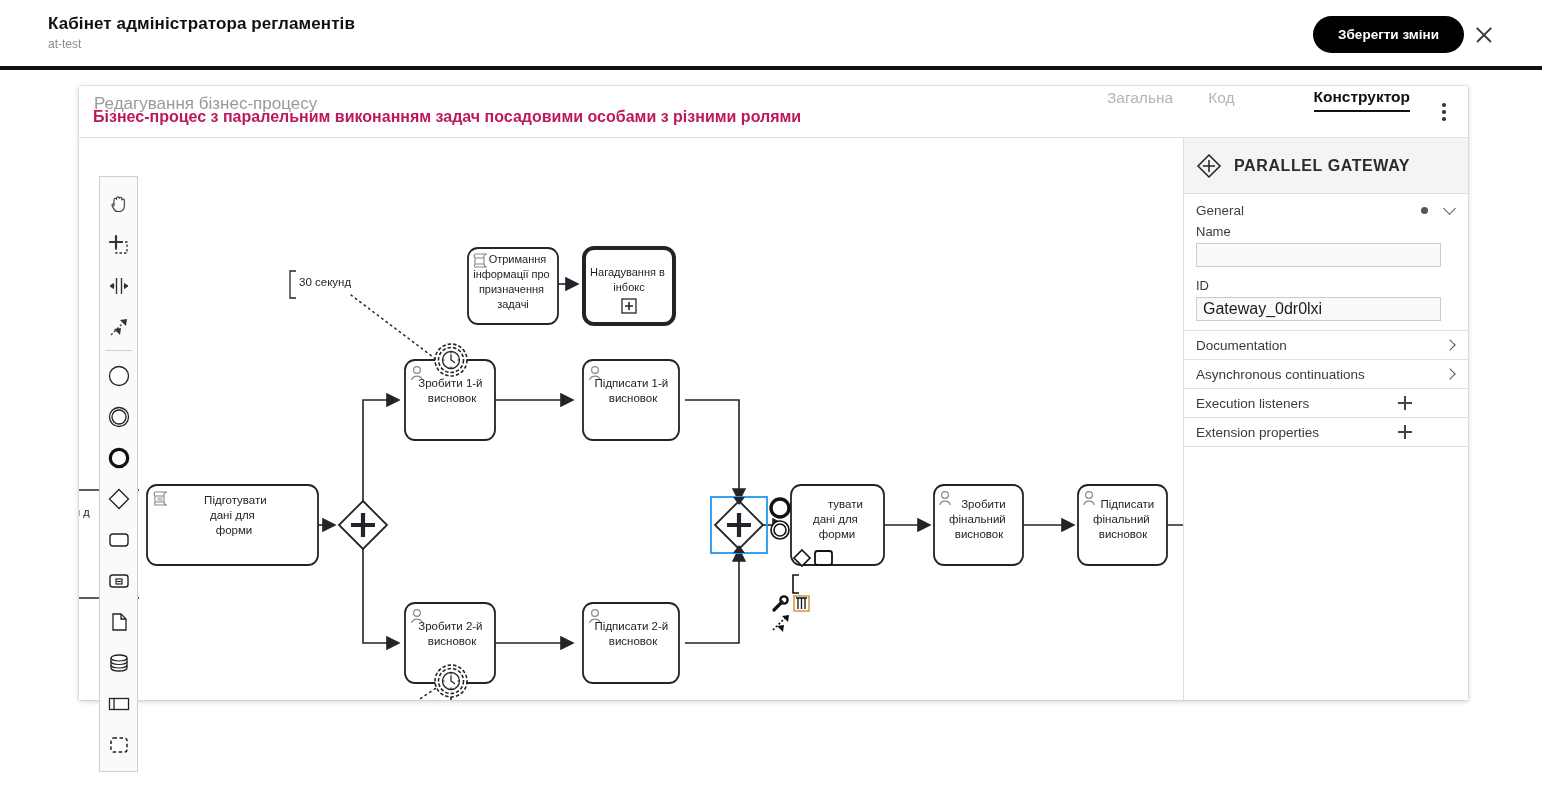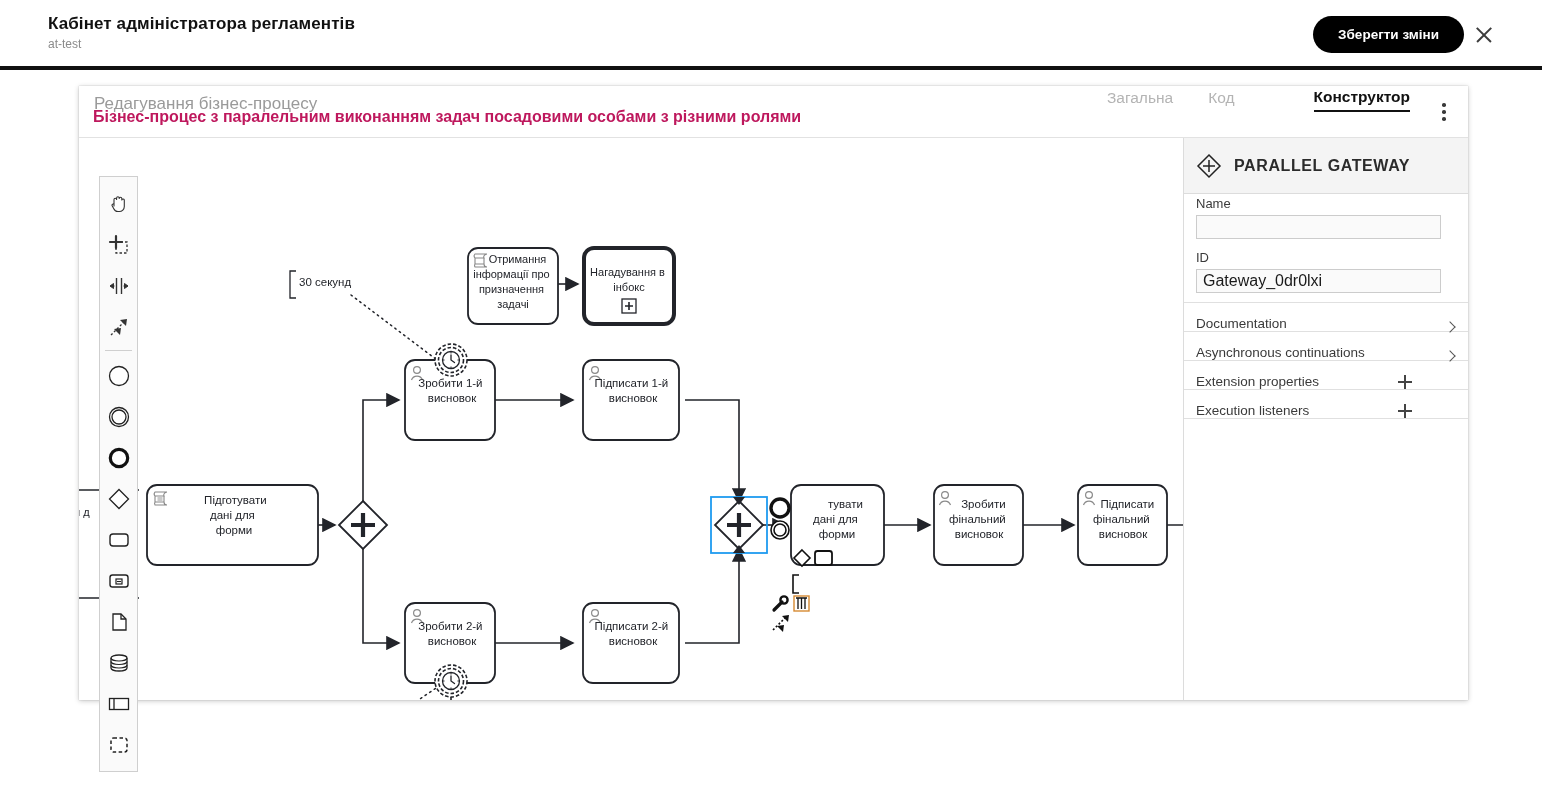--- a/index.html
+++ b/index.html
@@ -102,21 +102,21 @@
   .chev-r { width: 8px; height: 8px; border-right: 1.6px solid #555; border-top: 1.6px solid #555; transform: rotate(45deg); cursor: pointer; }
   .field { padding: 2px 0 9px 12px; }
   .field-label { font-size: 13px; color: #3a3a3a; margin-bottom: 4px; }
   .field input {
     width: 245px; height: 24px; border: 1px solid #ccc; background: #fafafa;
     font-size: 16px; color: #1a1a1a; padding: 0 6px;
     font-family: "Liberation Sans", sans-serif;
   }
   .sect {
     border-top: 1px solid #e0e0e0; height: 29px;
-    display: flex; align-items: flex-end; justify-content: space-between;
+    display: flex; align-items: center; justify-content: space-between;
     padding: 0 14px 0 12px; cursor: pointer;
   }
   .sect-label { font-size: 13.5px; color: #3a3a3a; }
   .plus {
     position: relative; width: 14px; height: 14px; cursor: pointer; margin-right: 42px;
   }
   .plus::before, .plus::after { content: ""; position: absolute; background: #444; }
   .plus::before { left: 0; top: 6px; width: 14px; height: 2px; }
   .plus::after { left: 6px; top: 0; width: 2px; height: 14px; }
   .sect-spacer { border-top: 1px solid #e0e0e0; }
@@ -449,45 +449,52 @@
 
     <div class="props">
       <div class="props-head">
         <svg width="26" height="26" viewBox="0 0 26 26">
           <path d="M13,2 L24,13 L13,24 L2,13 z" fill="none" stroke="#222" stroke-width="1.5"></path>
           <path d="M13,7 v12 M7,13 h12" stroke="#222" stroke-width="1.5"></path>
         </svg>
         <span class="props-head-label">PARALLEL GATEWAY</span>
       </div>
 
+      <div class="group-row">
+        <span class="group-title">General</span>
+        <span class="group-right">
+          <span class="dot"></span>
+          <span class="chev"></span>
+        </span>
+      </div>
 
       <div class="field">
         <div class="field-label">Name</div>
         <input type="text" value="" style="">
       </div>
 
       <div class="field">
         <div class="field-label">ID</div>
         <input type="text" value="Gateway_0dr0lxi" style="">
       </div>
 
       <div class="sect">
         <span class="sect-label">Documentation</span>
         <span class="chev-r"></span>
       </div>
       <div class="sect">
         <span class="sect-label">Asynchronous continuations</span>
         <span class="chev-r"></span>
       </div>
       <div class="sect">
+        <span class="sect-label">Execution listeners</span>
+        <span class="plus"></span>
+      </div>
+      <div class="sect">
         <span class="sect-label">Extension properties</span>
-        <span class="plus"></span>
-      </div>
-      <div class="sect">
-        <span class="sect-label">Execution listeners</span>
         <span class="plus"></span>
       </div>
       <div class="sect-spacer"></div>
     </div>
 
   </div>
 
   <div class="palette">
     <div class="pal-item">
       <svg width="22" height="22" viewBox="0 0 22 22">

